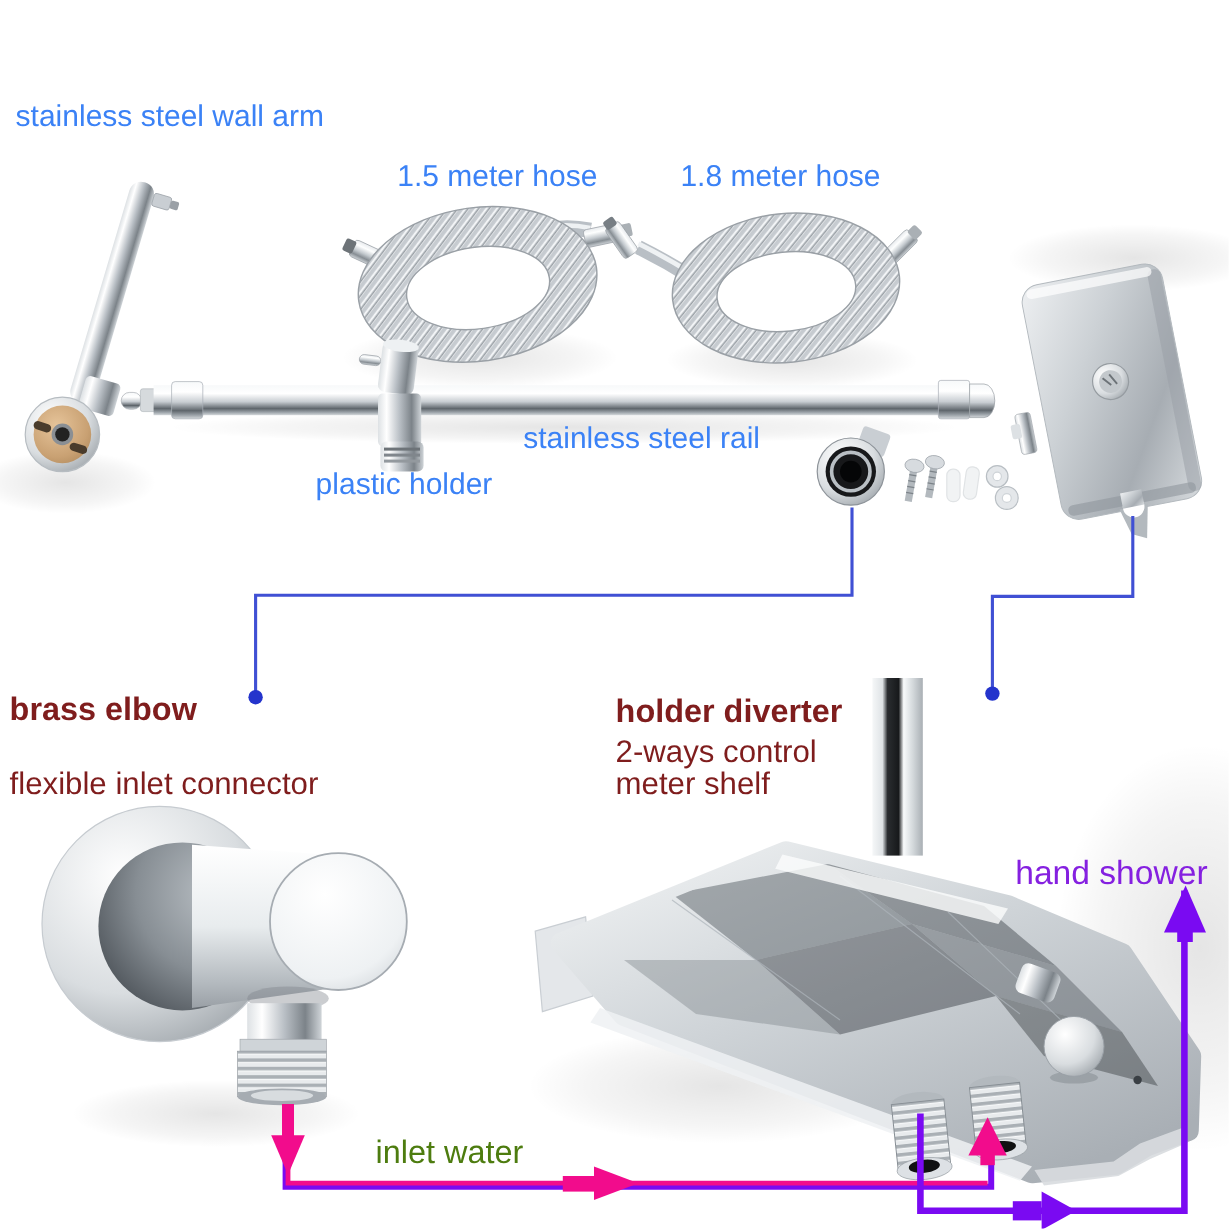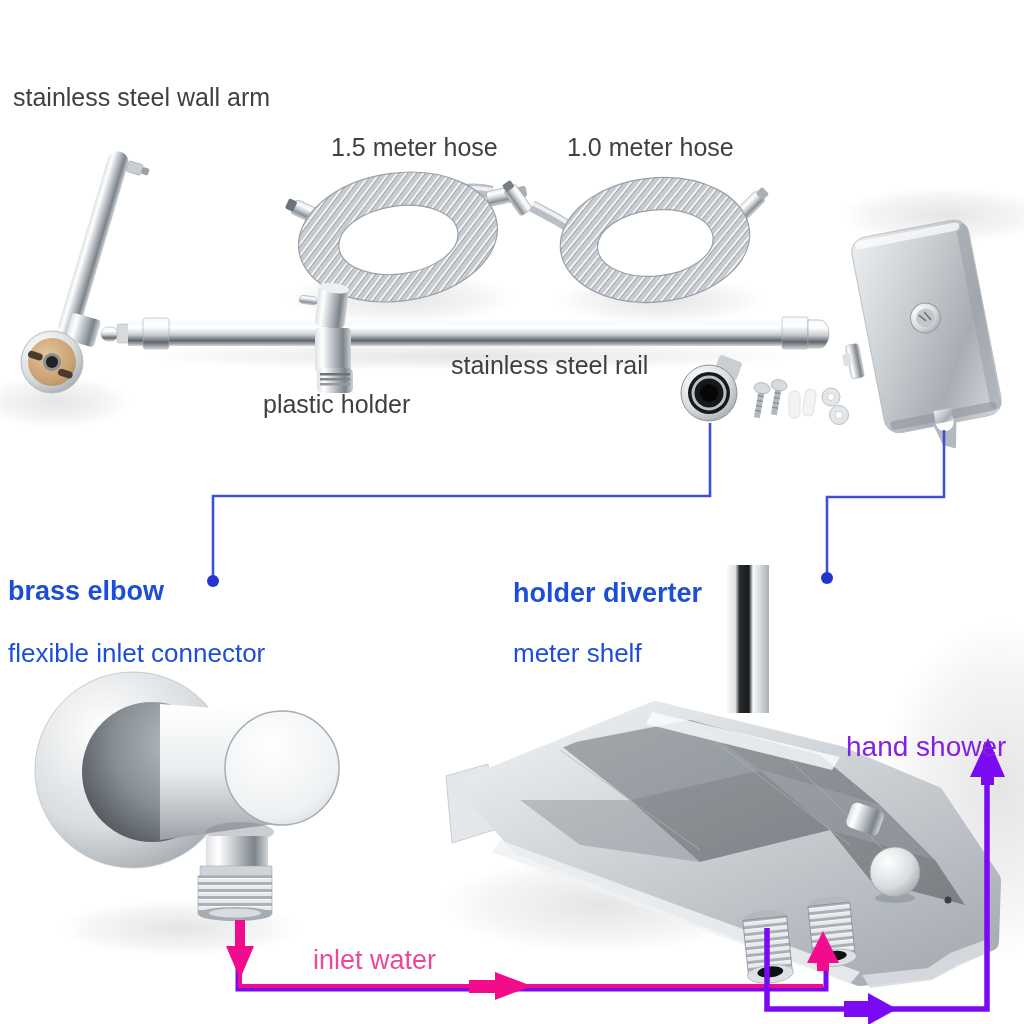--- a/index.html
+++ b/index.html
@@ -1,24 +1,24 @@
 <!DOCTYPE html>
 <html><head>
 <meta charset="utf-8">
 <style>
   html,body{margin:0;padding:0;background:#ffffff;}
   .stage{position:relative;width:1024px;height:1024px;background:#ffffff;overflow:hidden;
          font-family:"Liberation Sans",sans-serif;}
   svg.art{position:absolute;left:0;top:0;}
   .lbl{position:absolute;white-space:nowrap;line-height:1.05;}
-  .part{color:#404040;font-size:25px;}
-  .feature{color:#1d4ed8;font-size:26px;}
+  .part{color:#3b82f6;font-size:25px;}
+  .feature{color:#7f1d1d;font-size:26px;}
   .feature.bold{font-size:27px;font-weight:bold;}
   .hand{color:#8520e0;font-size:28px;}
-  .inlet{color:#ec4899;font-size:27px;}
+  .inlet{color:#4d7c0f;font-size:27px;}
 </style>
 </head>
 <body>
 
 <div class="stage">
 
 <svg class="art" width="1024" height="1024" viewBox="0 0 1024 1024">
   <defs>
     <radialGradient id="sh" cx="50%" cy="50%" r="50%">
       <stop offset="0" stop-color="rgba(0,0,0,0.10)"></stop>
@@ -305,26 +305,27 @@
     <polyline points="767,928 767,1009 987,1009 987,742" fill="none" stroke="#7a0af2" stroke-width="5.5"></polyline>
     <rect x="844" y="1001" width="24" height="16" fill="#7a0af2"></rect>
     <polygon points="868,993 897,1009 868,1025" fill="#7a0af2"></polygon>
     <rect x="981" y="771" width="13" height="14" fill="#7a0af2"></rect>
     <polygon points="970,777 1005,777 988,738" fill="#7a0af2"></polygon>
   </g>
 </svg>
 
   <div class="lbl part" style="left:13px;  top:84px;">stainless steel wall arm</div>
   <div class="lbl part" style="left:313px; top:134px;margin-left:18px;">1.5 meter hose</div>
-  <div class="lbl part" style="left:567px; top:134px;">1.0 meter hose</div>
-  <div class="lbl part" style="left:436px; top:352px;margin-left:15px;">stainless steel rail</div>
+  <div class="lbl part" style="left:567px; top:134px;">1.8 meter hose</div>
+  <div class="lbl part" style="left:436px; top:352px;">stainless steel rail</div>
   <div class="lbl part" style="left:263px; top:391px;">plastic holder</div>
 
   <div class="lbl feature bold" style="left:8px;   top:577px;">brass elbow</div>
   <div class="lbl feature" style="left:8px;   top:640px;">flexible inlet connector</div>
 
   <div class="lbl feature bold" style="left:513px; top:579px;">holder diverter</div>
+  <div class="lbl feature" style="left:513px; top:613px;">2-ways control</div>
   <div class="lbl feature" style="left:513px; top:640px;">meter shelf</div>
 
-  <div class="lbl hand" style="left:846px; top:732px;text-align:center;">hand shower</div>
+  <div class="lbl hand" style="left:846px; top:713px;text-align:center;">hand shower</div>
   <div class="lbl inlet" style="left:313px; top:946px;">inlet water</div>
 
 </div>
 
 </body></html>

